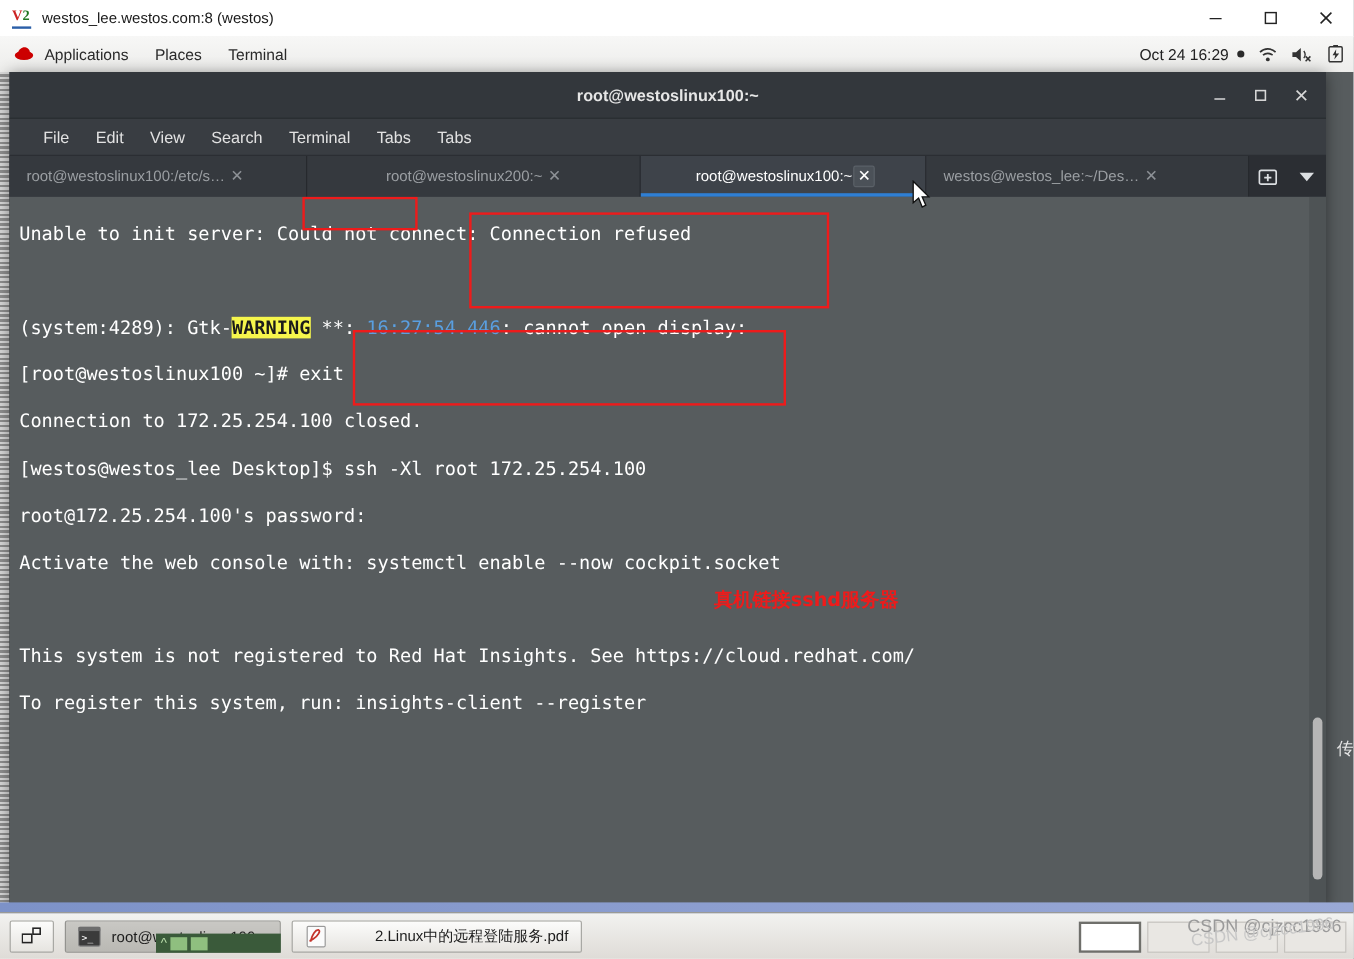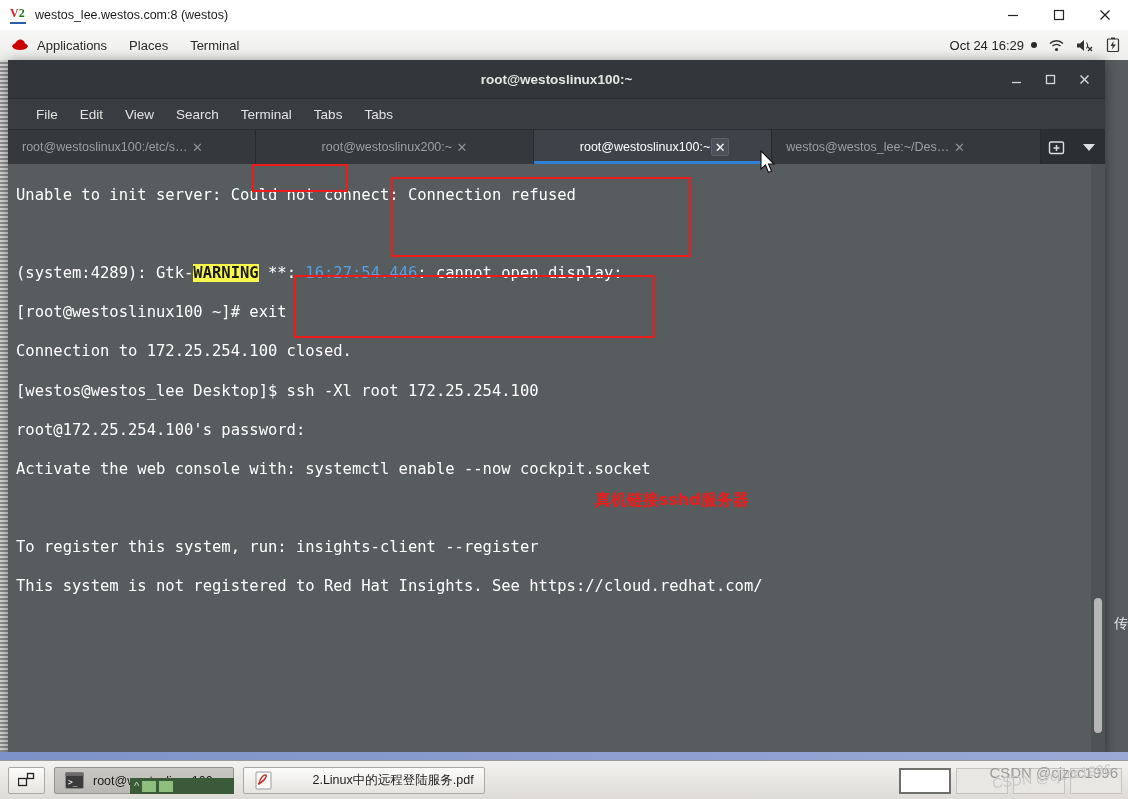--- a/index.html
+++ b/index.html
@@ -336,22 +336,22 @@
       <div id="term-text">
 <div>Unable to init server: Could not connect: Connection refused</div>
 <div>&nbsp;</div>
 <div><span>(system:4289): Gtk-</span><span class="warn">WARNING</span><span> **: </span><span class="blue">16:27:54.446</span><span>: cannot open display: </span></div>
 <div>[root@westoslinux100 ~]# exit</div>
 <div>Connection to 172.25.254.100 closed.</div>
 <div>[westos@westos_lee Desktop]$ ssh -Xl root 172.25.254.100</div>
 <div>root@172.25.254.100's password:</div>
 <div>Activate the web console with: systemctl enable --now cockpit.socket</div>
 <div>&nbsp;</div>
+<div>This system is not registered to Red Hat Insights. See https://cloud.redhat.com/</div>
 <div>To register this system, run: insights-client --register</div>
-<div>This system is not registered to Red Hat Insights. See https://cloud.redhat.com/</div>
 <div>&nbsp;</div>
 
 
 
       </div>
 
       <div class="redbox" style="left:244px;top:0px;width:96px;height:28px;"></div>
       <div class="redbox" style="left:383px;top:13px;width:300px;height:80px;"></div>
       <div class="redbox" style="left:286px;top:111px;width:361px;height:63px;"></div>
       <div id="red-note" style="left:587px;top:326px;">真机链接sshd服务器</div>

